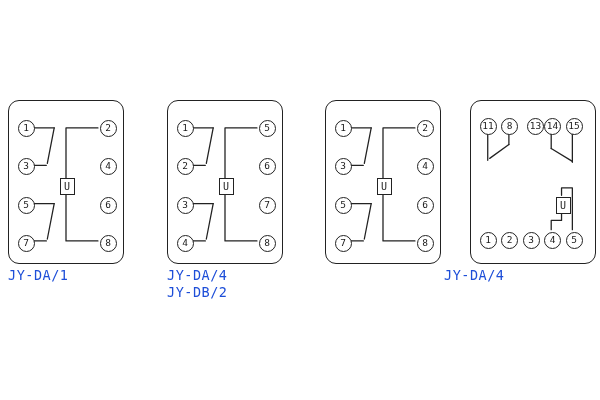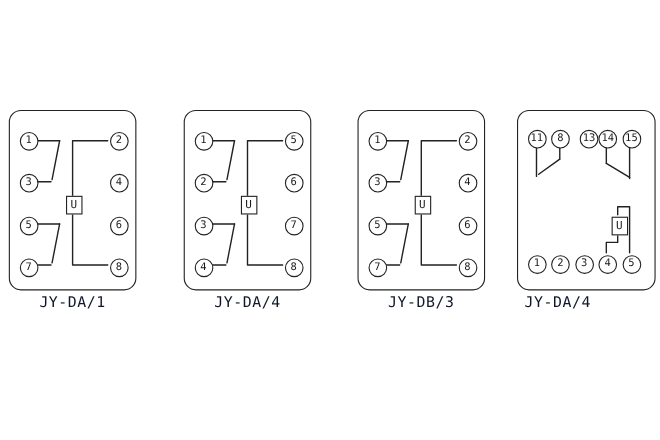--- a/index.html
+++ b/index.html
@@ -63,24 +63,23 @@
     box-sizing: border-box;
     display: flex;
     align-items: center;
     justify-content: center;
     font-size: 10px;
     color: #1a1a1a;
   }
   .caption {
     position: absolute;
     top: 267px;
-    text-align: center;
     font-size: 13.5px;
     letter-spacing: 0.5px;
-    color: #0f172a;
+    color: #1d4ed8;
   }
   .caption div { line-height: 17px; }
 </style>
 </head>
 <body>
 
 <div id="stage">
 
   <div class="panel" style="left:8px">
     <svg class="wires" viewBox="0 0 116 164">
@@ -121,20 +120,21 @@
     <div class="term" style="left:8.5px;top:56.5px">2</div>
     <div class="term" style="left:8.5px;top:95.5px">3</div>
     <div class="term" style="left:8.5px;top:133.5px">4</div>
     <div class="term" style="left:90.5px;top:18.5px">5</div>
     <div class="term" style="left:90.5px;top:56.5px">6</div>
     <div class="term" style="left:90.5px;top:95.5px">7</div>
     <div class="term" style="left:90.5px;top:133.5px">8</div>
   </div>
   <div class="caption" style="left:167px;width:116px">
     <div>JY-DA/4</div>
+    <div>JY-DB/2</div>
   </div>
 
   <div class="panel" style="left:325px">
     <svg class="wires" viewBox="0 0 116 164">
       <path d="M90.5 27 H58 V142 H90.5"></path>
       <path d="M25.5 27 H46"></path>
       <path d="M25.5 65 H38"></path>
       <path d="M46 27 L39 63"></path>
       <path d="M25.5 104 H46"></path>
       <path d="M25.5 142 H38"></path>
@@ -144,21 +144,20 @@
     <div class="term" style="left:8.5px;top:18.5px">1</div>
     <div class="term" style="left:8.5px;top:56.5px">3</div>
     <div class="term" style="left:8.5px;top:95.5px">5</div>
     <div class="term" style="left:8.5px;top:133.5px">7</div>
     <div class="term" style="left:90.5px;top:18.5px">2</div>
     <div class="term" style="left:90.5px;top:56.5px">4</div>
     <div class="term" style="left:90.5px;top:95.5px">6</div>
     <div class="term" style="left:90.5px;top:133.5px">8</div>
   </div>
   <div class="caption" style="left:325px;width:116px">
-    <div>JY-DB/3</div>
   </div>
 
   <div class="panel wide" style="left:470px">
     <svg class="wires" viewBox="0 0 126 164">
       <path d="M17 33.5 V60"></path>
       <path d="M38.5 33.5 V44"></path>
       <path d="M38.5 44 L19 58"></path>
       <path d="M81.5 33.5 V48"></path>
       <path d="M81.5 48 L103 61"></path>
       <path d="M103 33.5 V62"></path>

